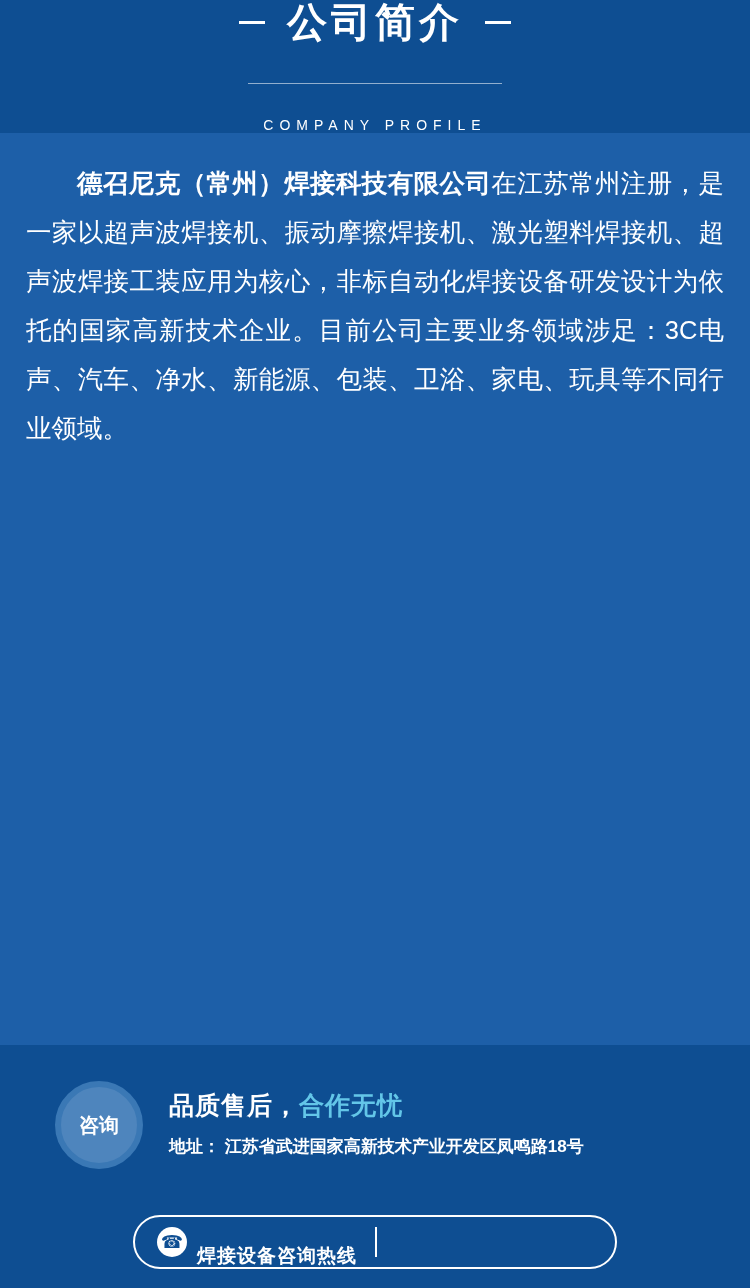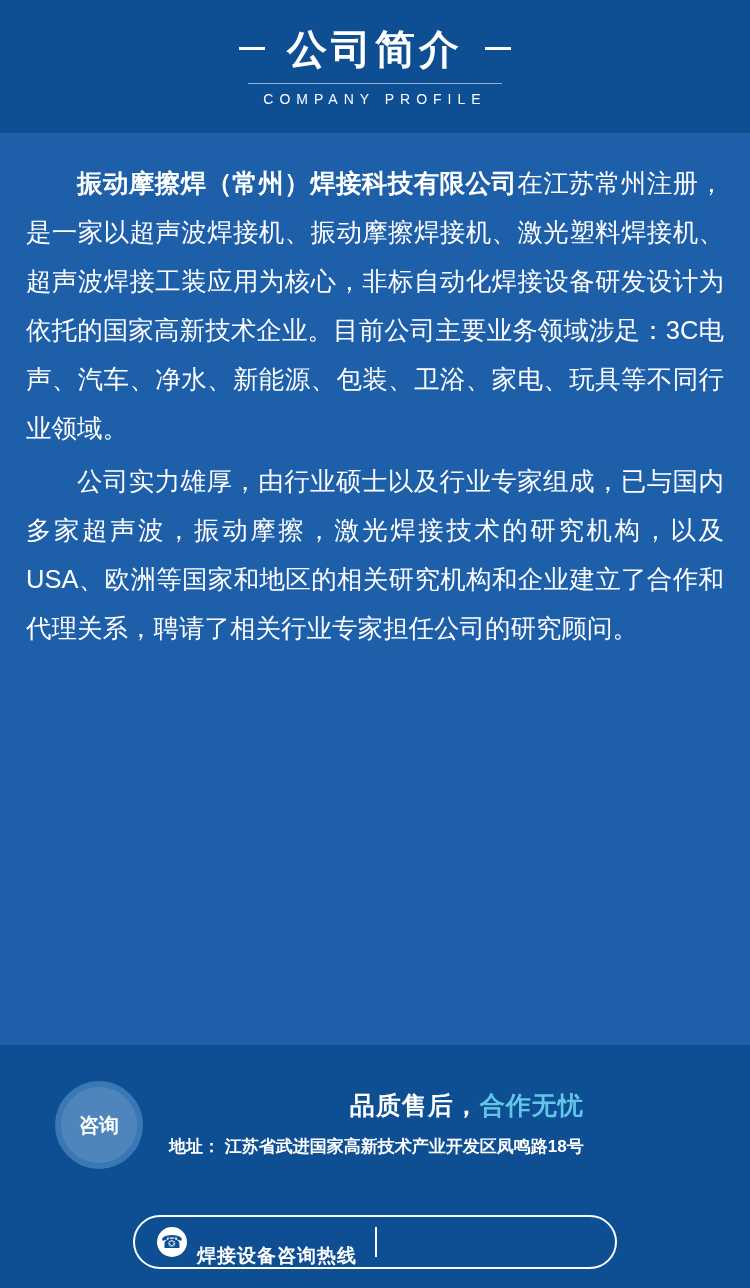--- a/index.html
+++ b/index.html
@@ -20,21 +20,21 @@
   
   .header {
     position: absolute;
     left: 0; top: 0;
     width: 750px;
     height: 133px;
     background: #0e4e92;
     display: flex;
     flex-direction: column;
     align-items: center;
-    justify-content: center;
+    justify-content: space-between;
   }
   .header-title-row {
     display: flex;
     align-items: center;
     justify-content: center;
     gap: 22px;
   }
   .header-dash {
     width: 26px;
     height: 3px;
@@ -108,21 +108,20 @@
     display: flex;
     align-items: center;
     justify-content: center;
     color: #ffffff;
     font-size: 20px;
     font-weight: bold;
     flex: 0 0 auto;
   }
   .footer-text {
     margin-left: 26px;
-    text-align: right;
   }
   .footer-head {
     font-size: 25px;
     font-weight: bold;
     color: #ffffff;
     letter-spacing: 1px;
   }
   .footer-head .accent { color: #63c6e8; }
   .footer-addr {
     margin-top: 10px;
@@ -185,23 +184,22 @@
       <span class="header-dash"></span>
       <span class="header-title">公司简介</span>
       <span class="header-dash"></span>
     </div>
     <div class="header-rule"></div>
     <div class="header-sub">COMPANY PROFILE</div>
   </div>
 
   <div class="body-panel">
     <p class="para">
-      <b>振动摩擦焊（常州）焊接科技有限公司</b><span>在江苏常州注册，是一家以超声波焊接机、振动摩擦焊接机、激光塑料焊接机、超声波焊接工装应用为核心，非标自动化焊接设备研发设计为依托的国家高新技术企业。目前公司主要业务领域涉足：3C电声、汽车、净水、新能源、包装、卫浴、家电、玩具等不同行业领域。</span>
+      <b>德召尼克（常州）焊接科技有限公司</b><span>在江苏常州注册，是一家以超声波焊接机、振动摩擦焊接机、激光塑料焊接机、超声波焊接工装应用为核心，非标自动化焊接设备研发设计为依托的国家高新技术企业。目前公司主要业务领域涉足：3C电声、汽车、净水、新能源、包装、卫浴、家电、玩具等不同行业领域。</span>
     </p>
-    <p class="para">公司实力雄厚，由行业硕士以及行业专家组成，已与国内多家超声波，振动摩擦，激光焊接技术的研究机构，以及USA、欧洲等国家和地区的相关研究机构和企业建立了合作和代理关系，聘请了相关行业专家担任公司的研究顾问。</p>
   </div>
 
   <div class="footer">
     <div class="footer-top">
       <div class="consult-badge">咨询</div>
       <div class="footer-text">
         <div class="footer-head">
           <span>品质售后，</span><span class="accent">合作无忧</span>
         </div>
         <div class="footer-addr">地址：  江苏省武进国家高新技术产业开发区凤鸣路18号</div>

